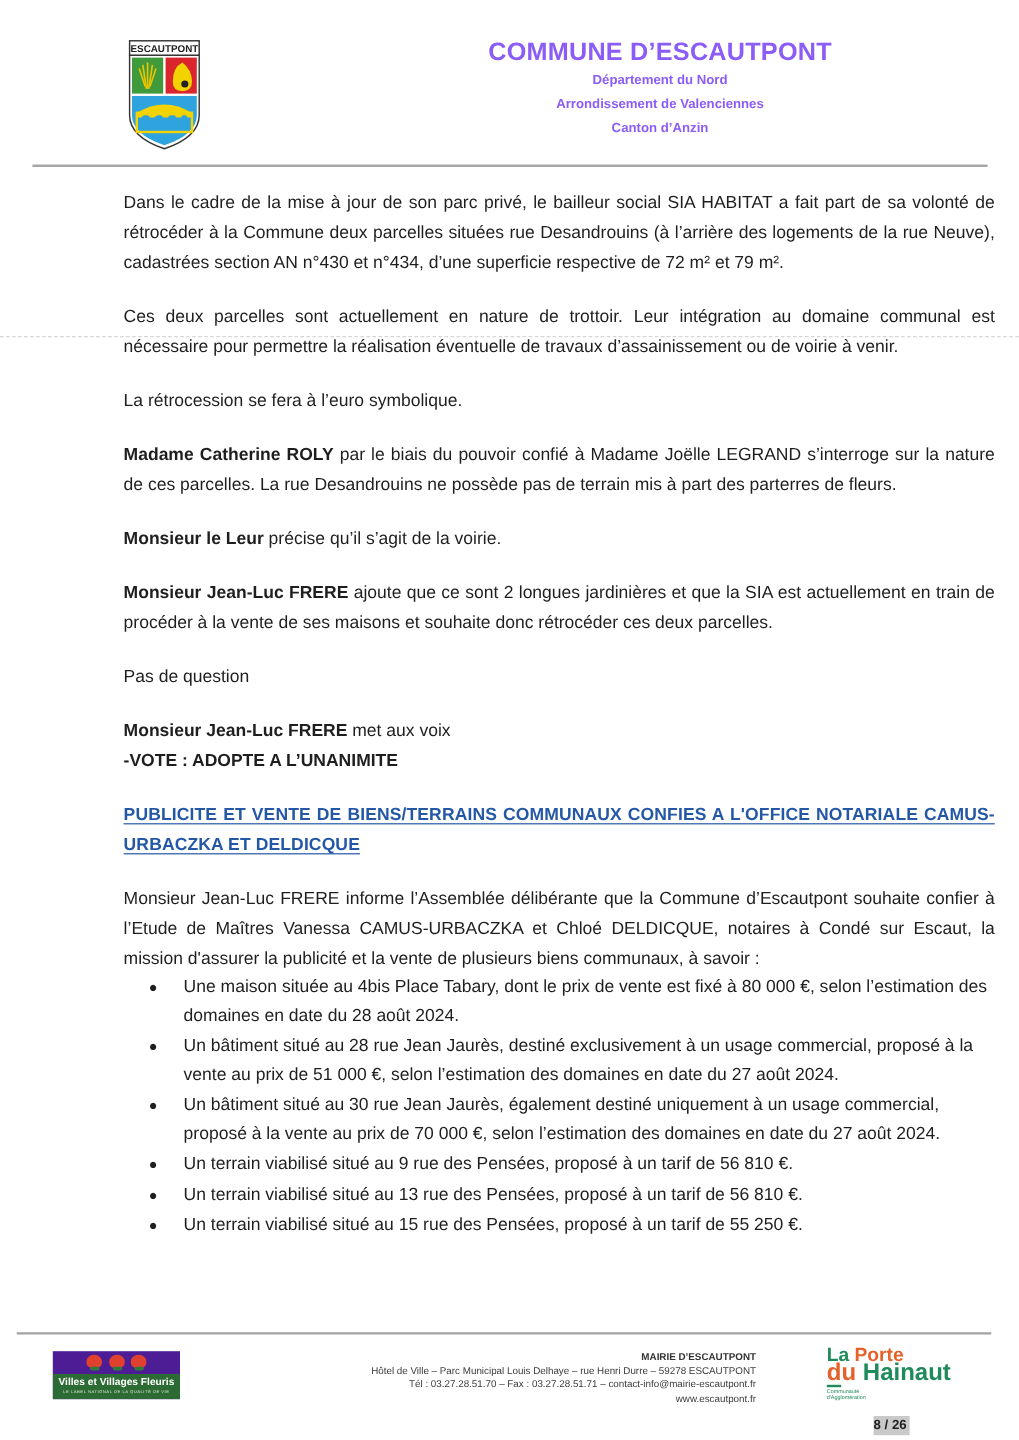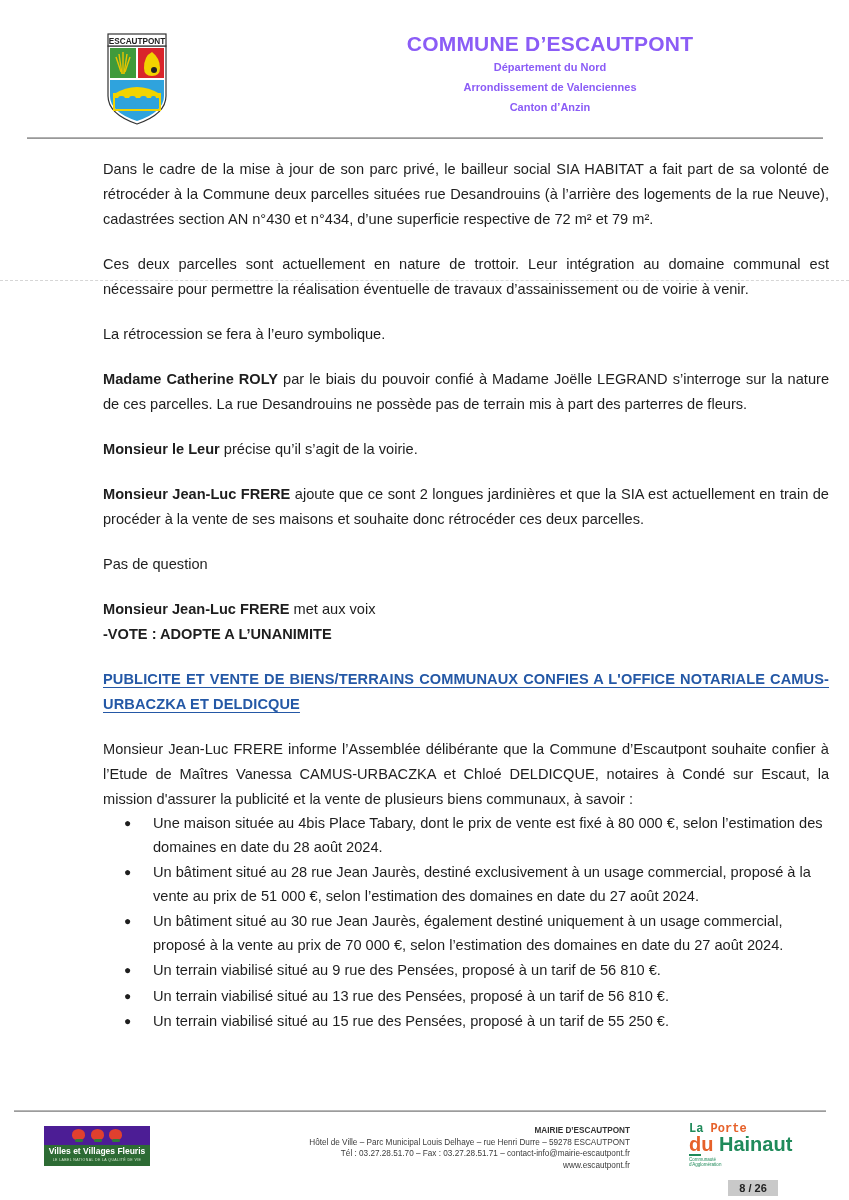--- a/index.html
+++ b/index.html
@@ -35,28 +35,28 @@
   .vvf .flower { width: 13px; height: 11px; border-radius: 50% 50% 40% 40%; background: #e0402e; position: relative; }
   .vvf .flower::after { content: ""; position: absolute; left: 3px; top: 10px; width: 8px; height: 3px; background: #2f7a3a; border-radius: 2px; }
   .vvf .band { position: absolute; left: 0; top: 19px; width: 106px; height: 21px; background: #2d6b34; }
   .vvf .name { position: absolute; left: 0; top: 20px; width: 106px; text-align: center; color: #fff; font-size: 8.5px; font-weight: bold; }
   .vvf .tag { position: absolute; left: 0; top: 32px; width: 106px; text-align: center; color: #d7e6d0; font-size: 3.5px; letter-spacing: 0.4px; }
 
   .ftr-text { position: absolute; left: 210px; top: 1125px; width: 420px; text-align: right; font-size: 8.2px; line-height: 11.5px; color: #3b3b3b; }
   .ftr-text .ftitle { font-weight: bold; color: #333; }
 
   .lph { position: absolute; left: 689px; top: 1122px; width: 110px; }
-  .lph .l1 { font-size: 12px; font-weight: bold; line-height: 15px; font-family: Liberation Mono, monospace; }
+  .lph .l1 { font-size: 16px; font-weight: bold; line-height: 15px; }
   .lph .l2 { font-size: 20px; font-weight: bold; line-height: 15px; }
   .green { color: #1f8a5a; }
   .orange { color: #e6612a; }
   .lph .bar { width: 12px; height: 2px; background: #1f8a5a; margin: 2px 0 1px 0; }
   .lph .sub { font-size: 4.5px; color: #1f8a5a; line-height: 5px; }
 
-  .pagenum { position: absolute; left: 728px; top: 1180px; width: 50px; height: 16px; background: #c9c9c9; color: #222; font-size: 11px; font-weight: bold; text-align: center; line-height: 16px; }
+  .pagenum { position: absolute; left: 728px; top: 1180px; width: 30px; height: 16px; background: #c9c9c9; color: #222; font-size: 11px; font-weight: bold; text-align: left; line-height: 16px; }
 </style>
 </head>
 <body>
 
 <div class="page">
 
   <svg class="crest" viewBox="0 0 66 96">
     <path d="M4 16 H62 V66 Q62 84 33 94 Q4 84 4 66 Z" fill="#ffffff" stroke="#333" stroke-width="1.2"></path>
     <rect x="4" y="4" width="58" height="12" fill="#ffffff" stroke="#333" stroke-width="1.2"></rect>
     <text x="33" y="13.5" font-size="8.2" font-weight="bold" text-anchor="middle" fill="#222" font-family="Liberation Sans, sans-serif">ESCAUTPONT</text>

